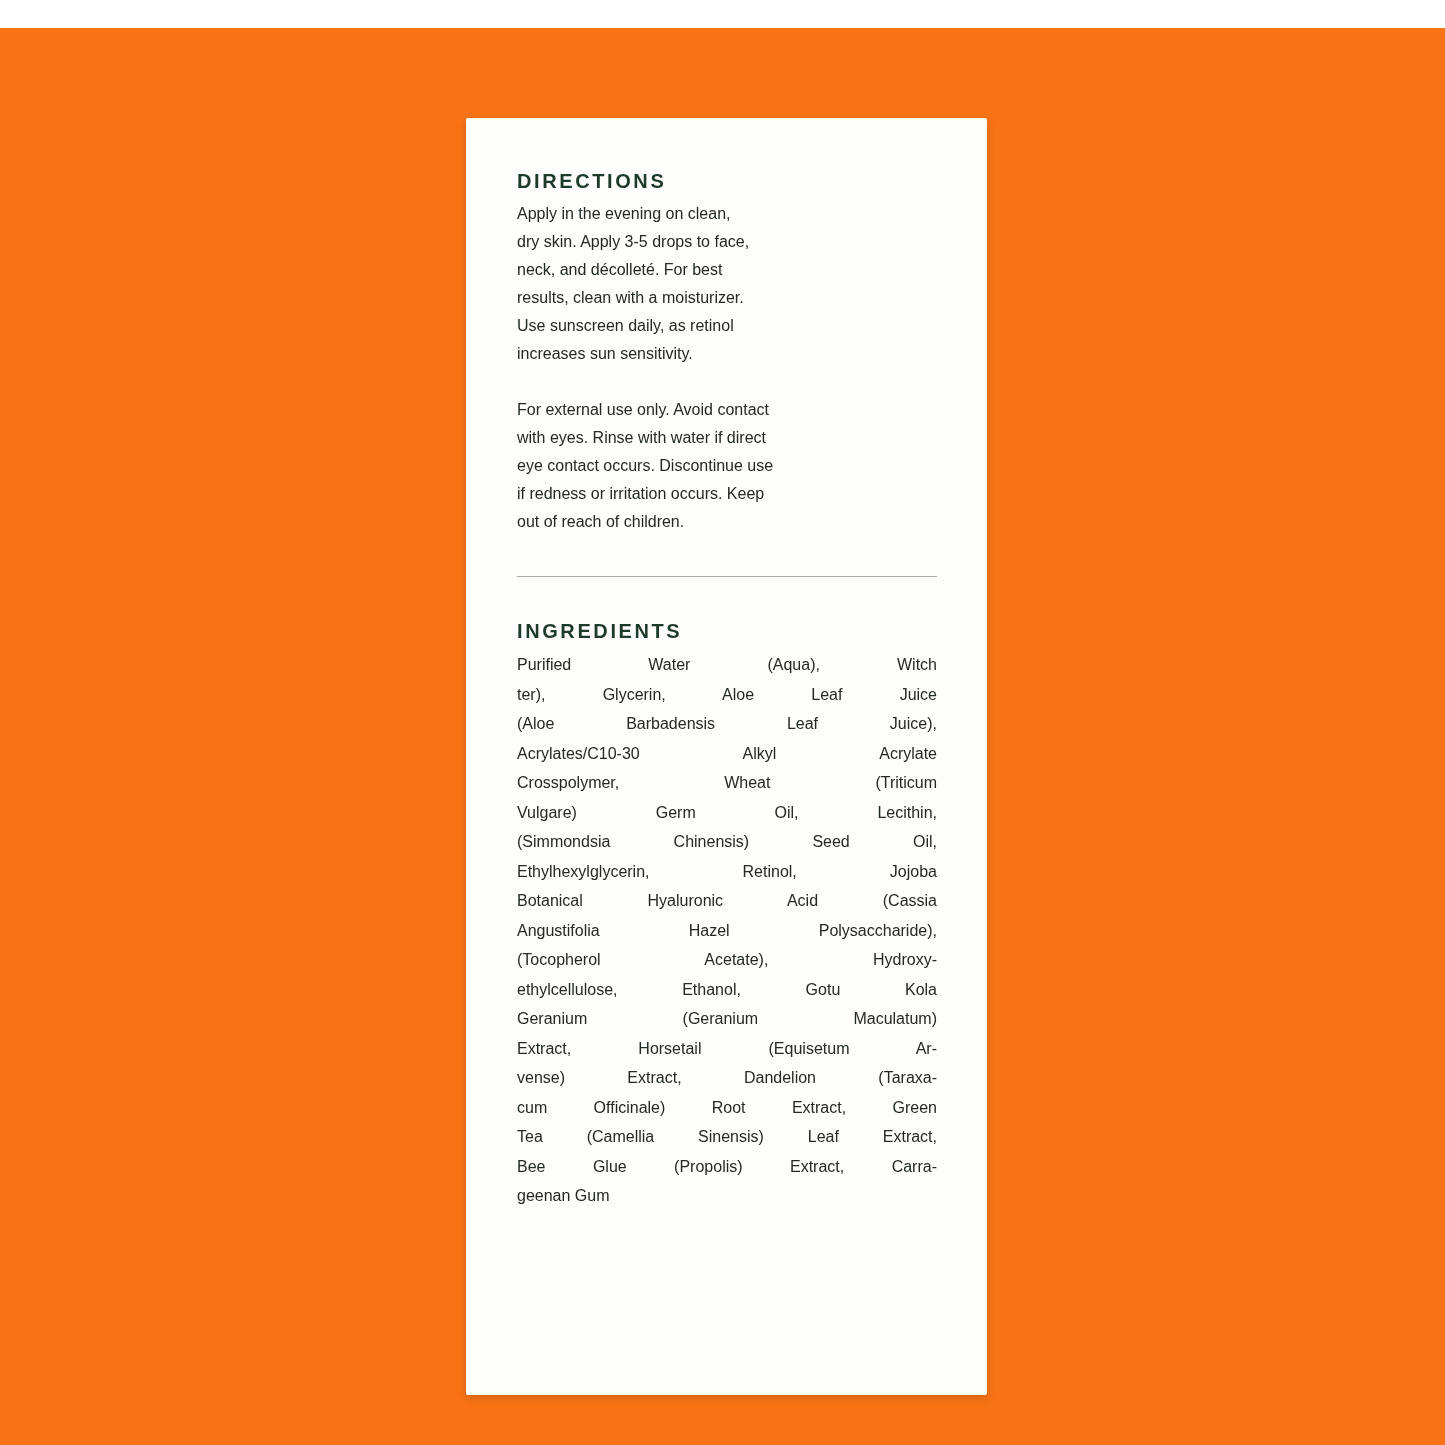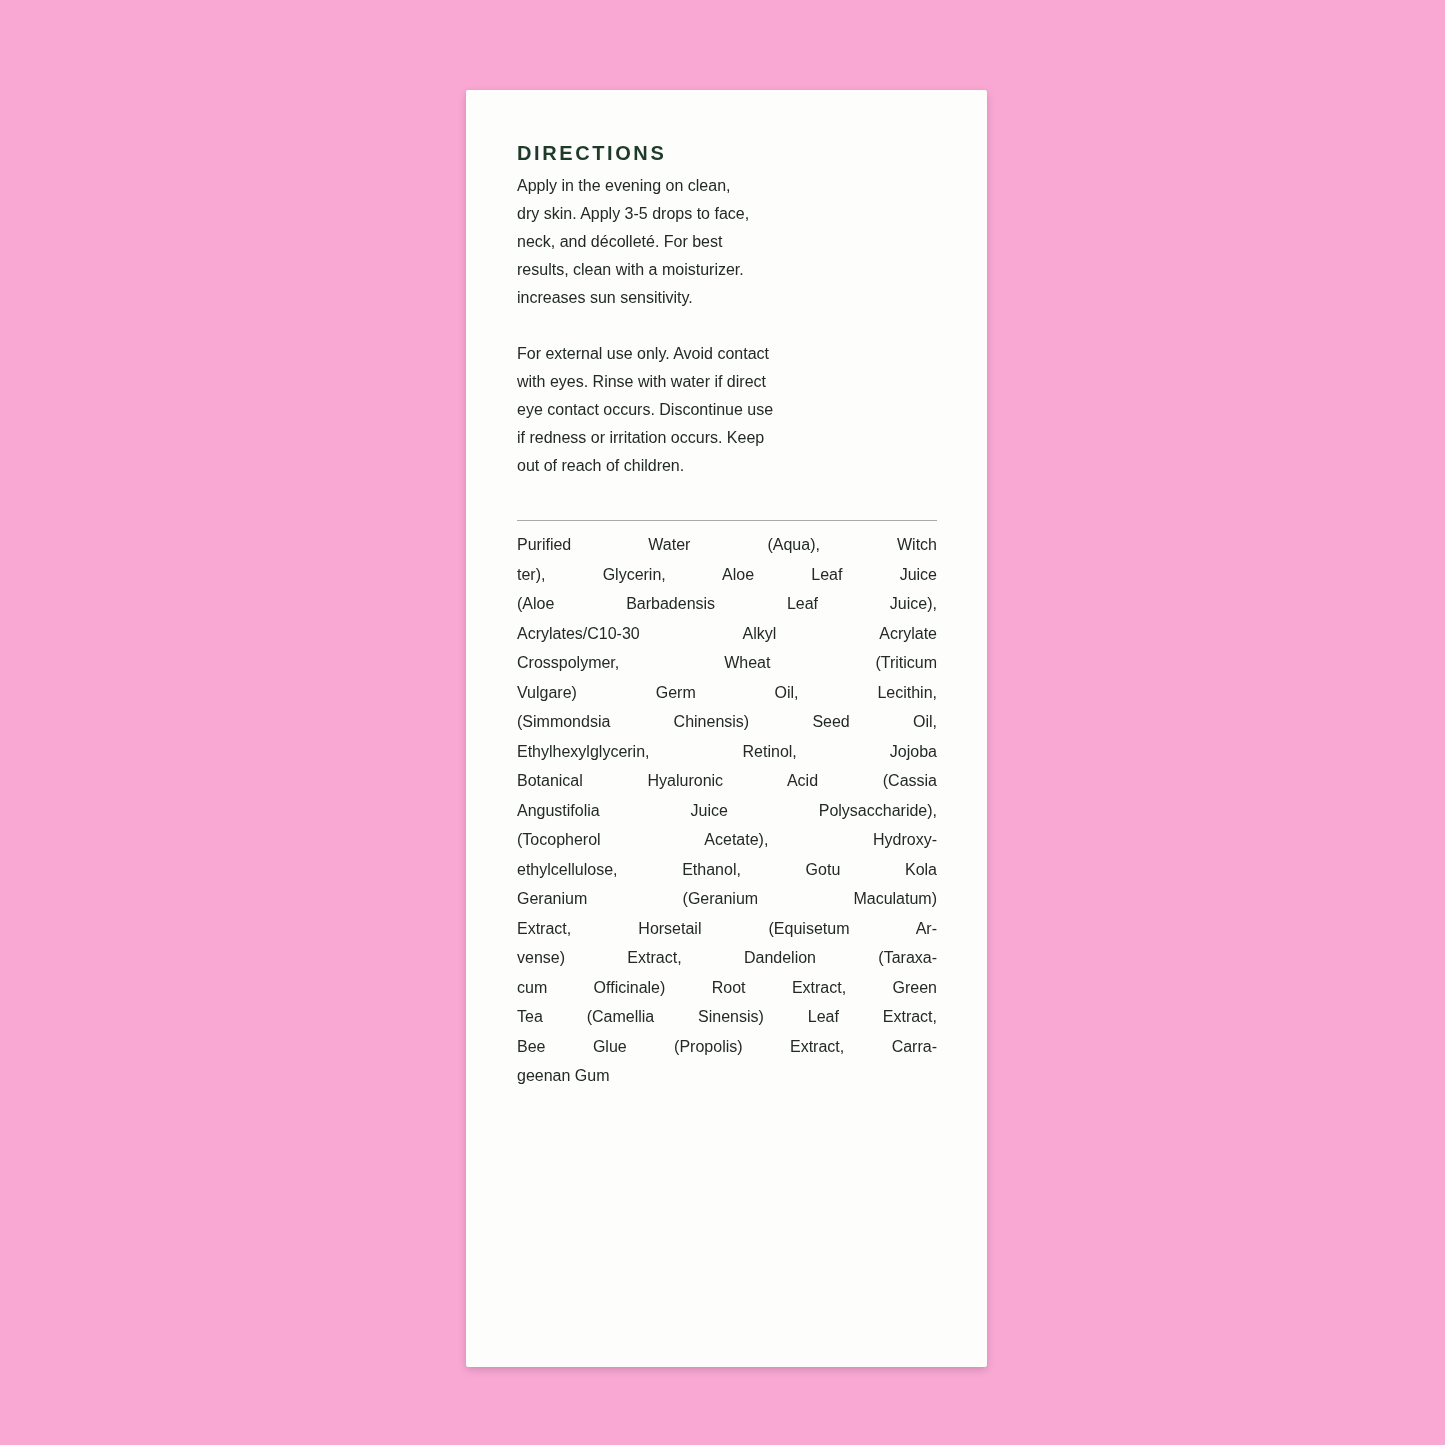--- a/index.html
+++ b/index.html
@@ -8,21 +8,22 @@
     background: #ffffff;
     width: 1445px;
     height: 1445px;
     font-family: "Liberation Sans", "DejaVu Sans", sans-serif;
     position: relative;
     overflow: hidden;
   }
   .stage {
     position: absolute;
     inset: 0;
-    background: #f9a8d4;
+    background: #f97316;
+    margin-top: 28px;
   }
   .panel {
     position: absolute;
     left: 466px;
     top: 90px;
     width: 521px;
     height: 1277px;
     box-sizing: border-box;
     padding: 53px 50px 0 51px;
     background: var(--panel-white, #fdfdfc);
@@ -81,47 +82,49 @@
   <div class="panel">
 
     <section>
       <h2 class="section-heading">DIRECTIONS</h2>
 
       <div class="para usage-para">
           <div class="text-line">Apply in the evening on clean,</div>
           <div class="text-line">dry skin. Apply 3-5 drops to face,</div>
           <div class="text-line">neck, and décolleté. For best</div>
           <div class="text-line">results, clean with a moisturizer.</div>
+          <div class="text-line">Use sunscreen daily, as retinol</div>
           <div class="text-line">increases sun sensitivity.</div>
         </div>
 
       <div class="para warning-para">
           <div class="text-line">For external use only. Avoid contact</div>
           <div class="text-line">with eyes. Rinse with water if direct</div>
           <div class="text-line">eye contact occurs. Discontinue use</div>
           <div class="text-line">if redness or irritation occurs. Keep</div>
           <div class="text-line">out of reach of children.</div>
         </div>
     </section>
 
     <hr class="divider">
 
     <section>
+      <h2 class="section-heading ingredients-heading">INGREDIENTS</h2>
 
       <div class="para ingredients-list">
           <div class="text-line">Purified Water (Aqua), Witch</div>
           <div class="text-line">ter), Glycerin, Aloe Leaf Juice</div>
           <div class="text-line">(Aloe Barbadensis Leaf Juice),</div>
           <div class="text-line">Acrylates/C10-30 Alkyl Acrylate</div>
           <div class="text-line">Crosspolymer, Wheat (Triticum</div>
           <div class="text-line">Vulgare) Germ Oil, Lecithin,</div>
           <div class="text-line">(Simmondsia Chinensis) Seed Oil,</div>
           <div class="text-line">Ethylhexylglycerin, Retinol, Jojoba</div>
           <div class="text-line">Botanical Hyaluronic Acid (Cassia</div>
-          <div class="text-line">Angustifolia Juice Polysaccharide),</div>
+          <div class="text-line">Angustifolia Hazel Polysaccharide),</div>
           <div class="text-line">(Tocopherol Acetate), Hydroxy-</div>
           <div class="text-line">ethylcellulose, Ethanol, Gotu Kola</div>
           <div class="text-line">Geranium (Geranium Maculatum)</div>
           <div class="text-line">Extract, Horsetail (Equisetum Ar-</div>
           <div class="text-line">vense) Extract, Dandelion (Taraxa-</div>
           <div class="text-line">cum Officinale) Root Extract, Green</div>
           <div class="text-line">Tea (Camellia Sinensis) Leaf Extract,</div>
           <div class="text-line">Bee Glue (Propolis) Extract, Carra-</div>
           <div class="text-line">geenan Gum</div>
         </div>

